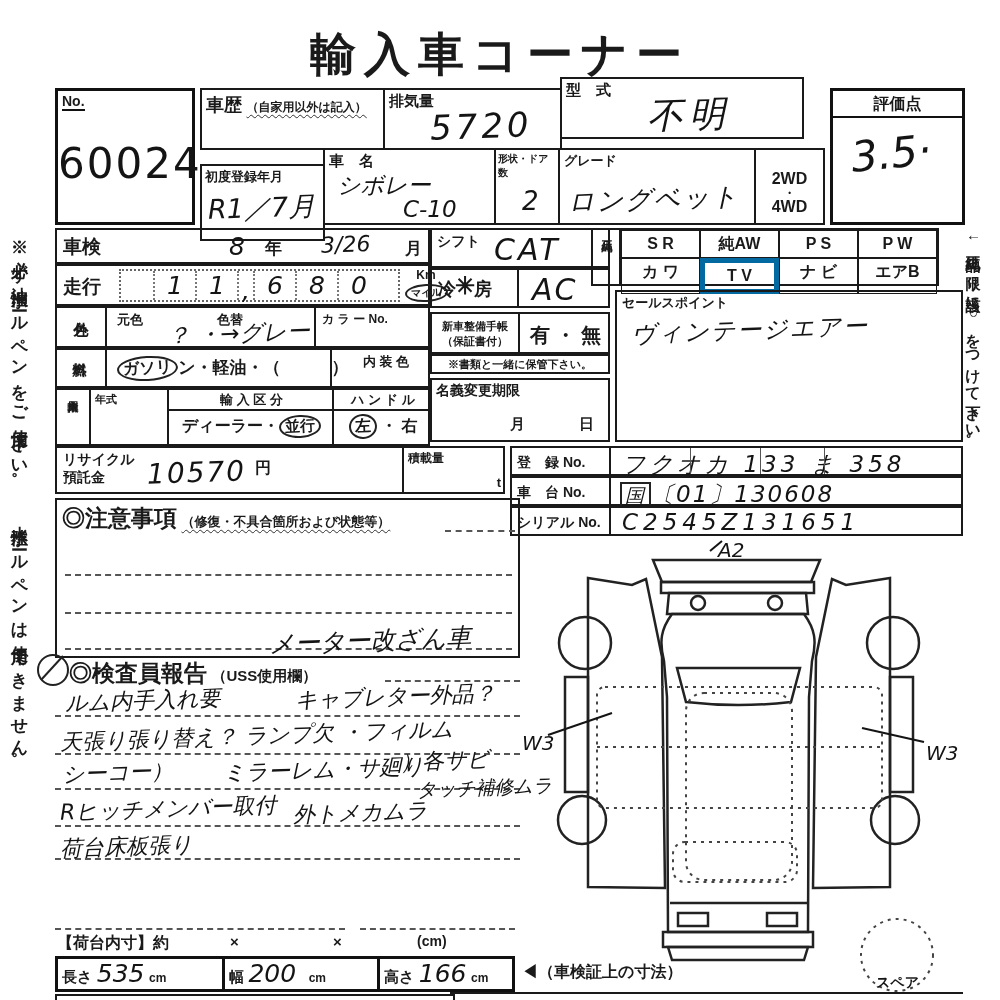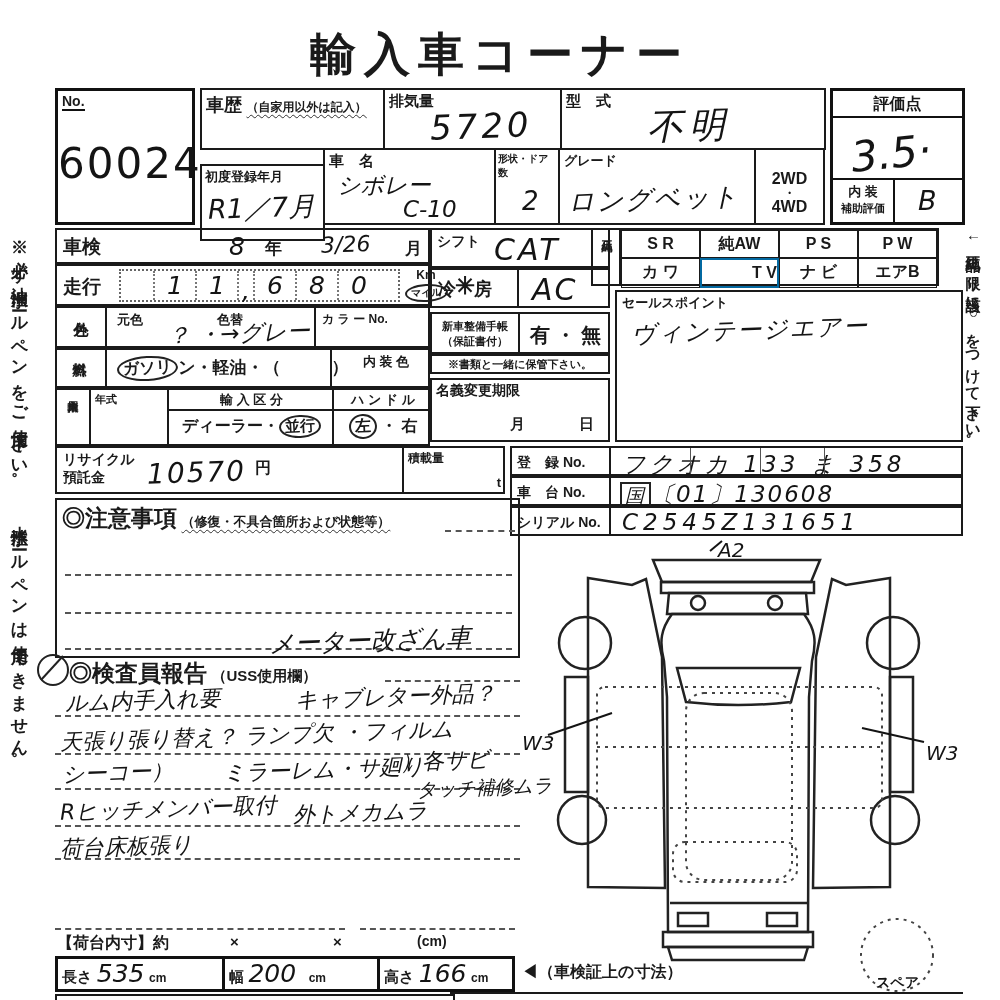--- a/index.html
+++ b/index.html
@@ -38,21 +38,21 @@
   <div class="abs b2" style="left:200px;top:88px;width:185px;height:62px;">
     <span class="lbl" style="font-size:18px;margin:3px 0 0 4px;display:inline-block;">車歴</span>
     <span class="lbl wavy" style="font-size:12px;">（自家用以外は記入）</span>
   </div>
 
   <div class="abs b2" style="left:383px;top:88px;width:179px;height:62px;">
     <div class="lbl" style="font-size:15px;margin:2px 0 0 4px;">排気量</div>
     <div class="abs hw rot" style="left:45px;top:16px;font-size:34px;letter-spacing:4px;">5720</div>
   </div>
 
-  <div class="abs b2" style="left:560px;top:88px;width:266px;height:62px;">
+  <div class="abs b2" style="left:560px;top:77px;width:244px;height:62px;">
     <div class="lbl" style="font-size:15px;margin:2px 0 0 4px;">型　式</div>
     <div class="abs hw rot" style="left:85px;top:12px;font-size:36px;letter-spacing:6px;">不明</div>
   </div>
 
   <div class="abs b2" style="left:200px;top:164px;width:125px;height:77px;">
     <div class="lbl" style="font-size:13px;margin:2px 0 0 3px;">初度登録年月</div>
     <div class="abs hw rot" style="left:6px;top:24px;font-size:27px;">R1／7月</div>
   </div>
 
   <div class="abs b2" style="left:323px;top:148px;width:173px;height:77px;">
@@ -73,27 +73,20 @@
 
   <div class="abs b2" style="left:754px;top:148px;width:71px;height:77px;text-align:center;">
     <div class="lbl" style="font-size:16px;margin-top:20px;">2WD</div>
     <div class="lbl" style="font-size:12px;line-height:10px;">・</div>
     <div class="lbl" style="font-size:16px;">4WD</div>
   </div>
 
   <div class="abs b3" style="left:830px;top:88px;width:135px;height:137px;">
     <div class="lbl" style="font-size:16px;text-align:center;border-bottom:2px solid #111;height:25px;line-height:25px;">評価点</div>
     <div class="abs hw" style="left:18px;top:38px;font-size:42px;transform:rotate(-6deg);">3.5·</div>
-    <div class="abs" style="left:0;right:0;bottom:0;height:42px;border-top:2px solid #111;">
-      <div class="abs" style="left:0;top:0;bottom:0;width:60px;border-right:2px solid #111;text-align:center;">
-        <div class="lbl" style="font-size:13px;margin-top:3px;">内 装</div>
-        <div class="lbl" style="font-size:11px;">補助評価</div>
-      </div>
-      <div class="abs hw" style="left:85px;top:5px;font-size:27px;">B</div>
-    </div>
   </div>
 
   <div class="abs b2" style="left:55px;top:228px;width:375px;height:36px;">
     <span class="lbl" style="font-size:19px;margin:4px 0 0 6px;display:inline-block;">車検</span>
     <span class="abs hw" style="left:172px;top:2px;font-size:25px;">8</span>
     <span class="abs lbl" style="left:208px;top:7px;font-size:17px;">年</span>
     <span class="abs hw rot" style="left:264px;top:2px;font-size:22px;">3/26</span>
     <span class="abs lbl" style="left:348px;top:7px;font-size:17px;">月</span>
   </div>
 
@@ -196,21 +189,21 @@
   </div>
 
   <div class="abs b2" style="left:591px;top:228px;width:348px;height:58px;">
     <div class="abs lbl vtext" style="left:6px;top:2px;height:54px;font-size:11px;letter-spacing:0;">純正品</div>
     <div class="abs" style="left:26px;top:0;right:0;bottom:0;border-left:2px solid #1a1a1a;display:grid;grid-template-columns:1fr 1fr 1fr 1fr;grid-template-rows:1fr 1fr;">
       <div class="lbl" style="border:1px solid #1a1a1a;text-align:center;font-size:16px;line-height:26px;">S R</div>
       <div class="lbl" style="border:1px solid #1a1a1a;text-align:center;font-size:16px;line-height:26px;">純AW</div>
       <div class="lbl" style="border:1px solid #1a1a1a;text-align:center;font-size:16px;line-height:26px;">P S</div>
       <div class="lbl" style="border:1px solid #1a1a1a;text-align:center;font-size:16px;line-height:26px;">P W</div>
       <div class="lbl" style="border:1px solid #1a1a1a;text-align:center;font-size:16px;line-height:26px;">カ ワ</div>
-      <div class="lbl" style="border:2px solid #0369a1;text-align:right;font-size:16px;line-height:26px;">T V</div>
+      <div class="lbl" style="border:5px solid #0369a1;text-align:center;font-size:16px;line-height:26px;">T V</div>
       <div class="lbl" style="border:1px solid #1a1a1a;text-align:center;font-size:16px;line-height:26px;">ナ ビ</div>
       <div class="lbl" style="border:1px solid #1a1a1a;text-align:center;font-size:16px;line-height:26px;">エアB</div>
     </div>
   </div>
 
   <div class="abs b2" style="left:615px;top:290px;width:348px;height:152px;">
     <div class="lbl" style="font-size:13px;margin:2px 0 0 5px;">セールスポイント</div>
     <div class="abs hw rot" style="left:14px;top:22px;font-size:24px;letter-spacing:2px;">ヴィンテージエアー</div>
   </div>
 

